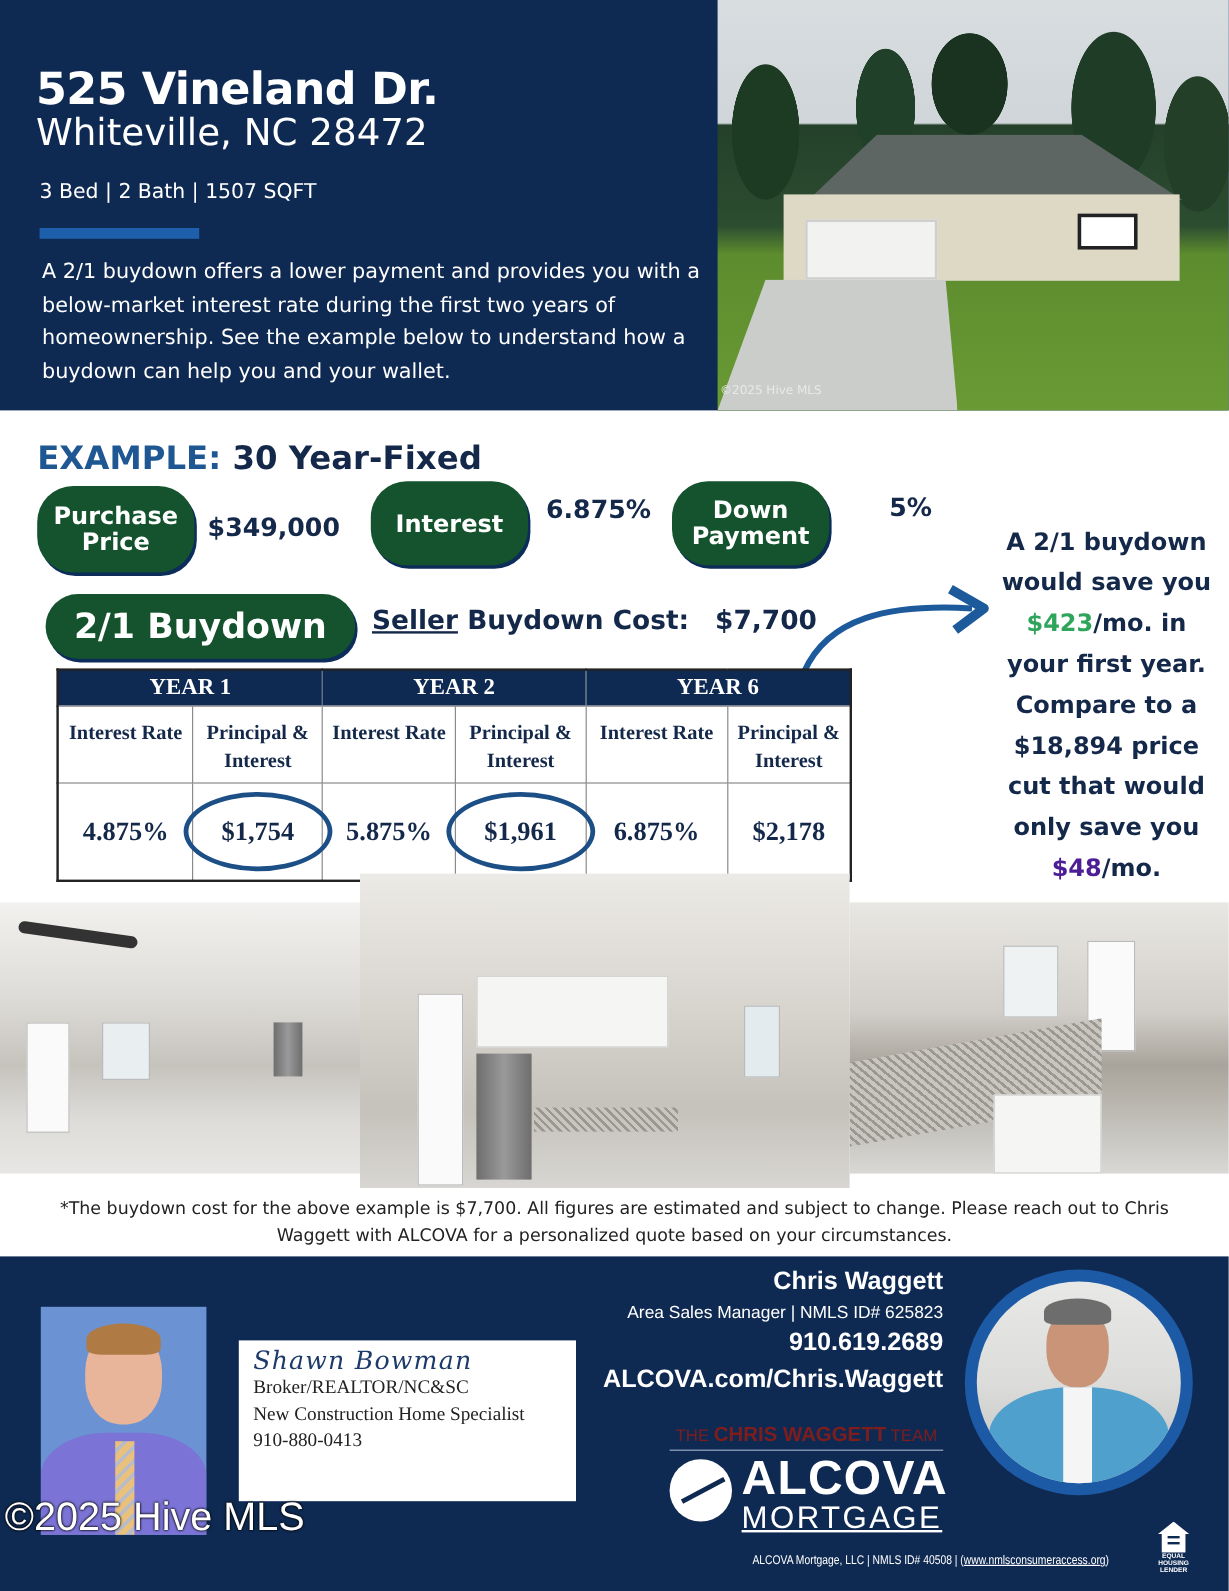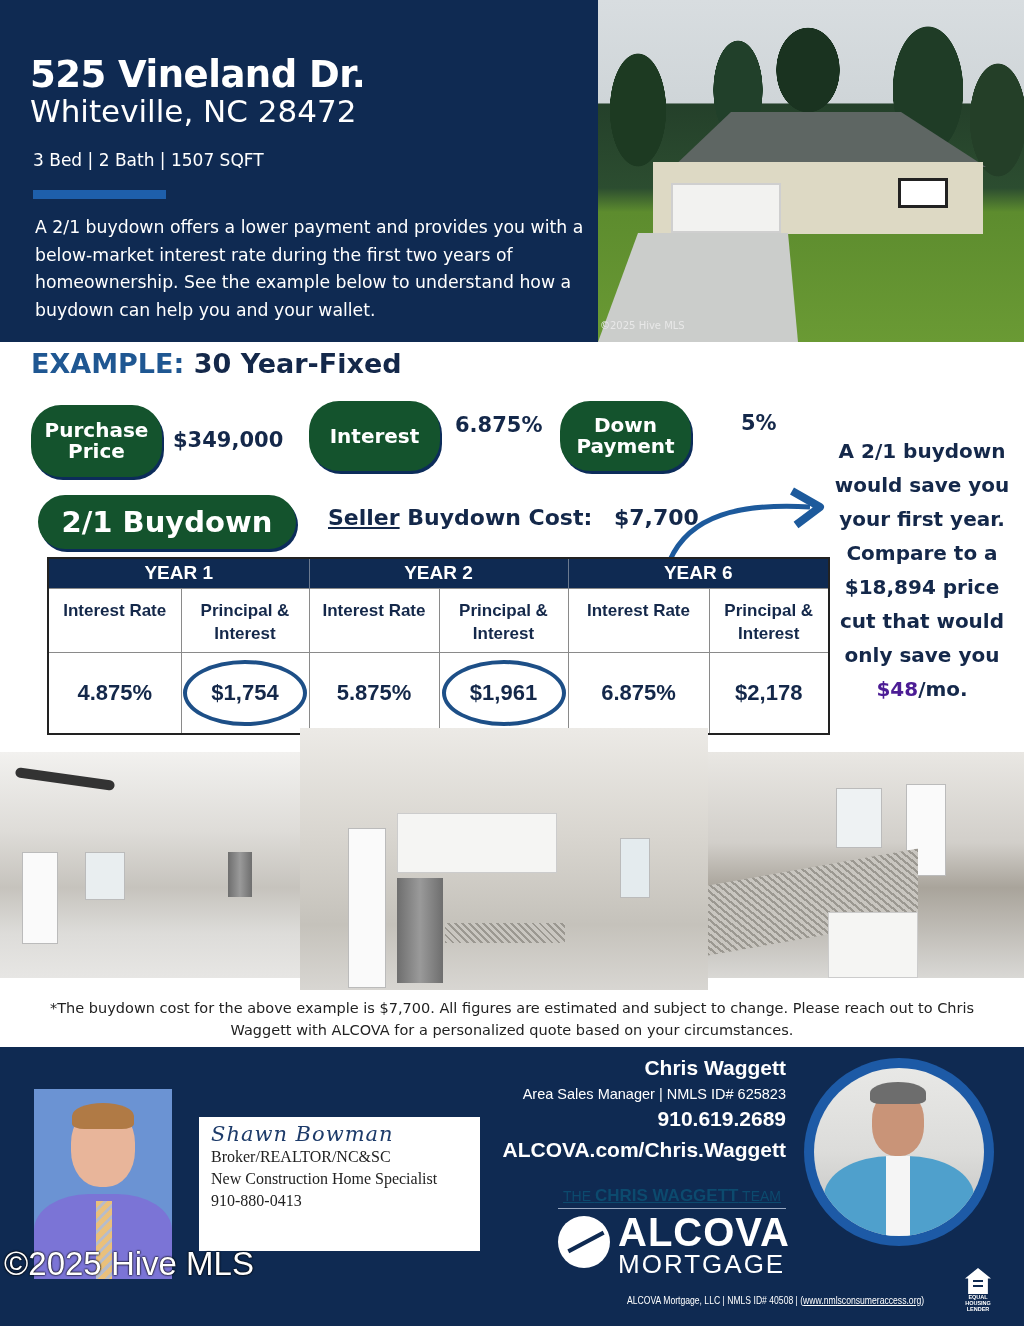--- a/index.html
+++ b/index.html
@@ -23,38 +23,38 @@
         radial-gradient(ellipse 50px 90px at 330px 90px, #1f3c26 70%, transparent 71%),
         radial-gradient(ellipse 40px 80px at 400px 120px, #243f28 70%, transparent 71%); }
     .hero .roof { position:absolute; left:48px; top:112px; width:340px; height:55px; background:#5e6663; clip-path: polygon(8% 100%, 25% 0, 75% 0, 100% 100%); }
     .hero .house { position:absolute; left:55px; top:162px; width:330px; height:72px; background:#ddd9c4; }
     .hero .garage { position:absolute; left:73px; top:183px; width:110px; height:50px; background:#f2f2f0; border:2px solid #cfcfcf; }
     .hero .drive { position:absolute; left:0; top:233px; width:200px; height:109px; background:#cbcdcb; clip-path: polygon(20% 0, 95% 0, 100% 100%, 0 100%); }
     .hero .window { position:absolute; left:300px; top:178px; width:50px; height:30px; background:#fff; border:3px solid #222; }
     .hero .wm { position:absolute; left:2px; top:320px; font-size:10px; color:#e8e8e8; }
 
     
-    .example-title { left: 31px; top: 348px; font-size: 27px; font-weight: bold; color: #1f5792; }
+    .example-title { left: 31px; top: 367px; font-size: 27px; font-weight: bold; color: #1f5792; }
     .example-title span { color: #14284a; }
 
     .pill { background: #14532d; color: #fff; font-weight: bold; border-radius: 30px; display: flex; align-items: center; justify-content: center; text-align: center; box-shadow: 2px 3px 0 #0c2c5a; line-height: 1.05; }
     .pill-price { left: 31px; top: 405px; width: 131px; height: 72px; font-size: 20px; }
     .pill-interest { left: 309px; top: 401px; width: 131px; height: 70px; font-size: 20px; }
     .pill-down { left: 560px; top: 401px; width: 131px; height: 70px; font-size: 20px; }
     .pill-buydown { left: 38px; top: 495px; width: 258px; height: 54px; font-size: 29px; border-radius: 28px; }
     .val { font-weight: bold; font-size: 21px; color: #14284a; }
     .val-price { left: 173px; top: 428px; }
     .val-interest { left: 455px; top: 413px; }
     .val-down { left: 741px; top: 411px; }
-    .seller-cost { left: 310px; top: 505px; font-size: 22px; font-weight: bold; color: #14284a; margin-left: 18px; }
+    .seller-cost { left: 310px; top: 505px; font-size: 22px; font-weight: bold; color: #14284a; }
     .seller-cost u { text-decoration: underline; }
     .seller-cost .amt { margin-left: 14px; }
 
     
-    .tbl { left: 47px; top: 557px; width: 783px; border-collapse: collapse; border: 2px solid #222; font-family: Liberation Sans, sans-serif; }
+    .tbl { left: 47px; top: 557px; width: 663px; border-collapse: collapse; border: 2px solid #222; font-family: Liberation Serif, serif; }
     .tbl th.yr { background: #0f2a52; color: #fff; font-size: 19px; height: 30px; font-weight: bold; border-right: 1px solid #6b7a90; }
     .tbl td { border: 1.5px solid #8a8a8a; text-align: center; font-weight: bold; }
     .tbl td.hd { height: 64px; font-size: 17px; vertical-align: top; padding-top: 10px; line-height: 23px; }
     .tbl td.num { height: 82px; font-size: 22px; position: relative; }
     .circle { position: absolute; left: 50%; top: 50%; width: 124px; height: 66px; margin-left: -62px; margin-top: -33px; border: 4px solid #1d4f87; border-radius: 50%; }
 
     
     .savings { left: 832px; top: 434px; width: 180px; text-align: center; font-size: 20px; font-weight: bold; line-height: 34px; color: #14284a; }
     .green { color: #2fa55b; }
     .red { color: #4c1d95; }
@@ -91,27 +91,27 @@
     .lo-phone { right: 238px; top: 1107px; font-family: "Liberation Sans", sans-serif; font-size: 21px; font-weight: bold; color: #fff; text-align: right; }
     .lo-url { right: 238px; top: 1138px; font-family: "Liberation Sans", sans-serif; font-size: 21px; font-weight: bold; color: #fff; text-align: center; }
 
     .lo-photo { left: 804px; top: 1058px; width: 190px; height: 188px; border-radius: 50%; background: #1d5aa6; padding: 10px; }
     .lo-photo .inner { width: 100%; height: 100%; border-radius: 50%; background: linear-gradient(180deg, #e8e8e6 0%, #dcdcda 50%, #bfbfbd 100%); position: relative; overflow: hidden; }
     .lo-photo .face { position:absolute; left:58px; top:22px; width:52px; height:66px; border-radius:45%; background:#c99478; }
     .lo-photo .hairg { position:absolute; left:56px; top:14px; width:56px; height:22px; border-radius:50% 50% 20% 20%; background:#6d6d6d; }
     .lo-photo .jacket { position:absolute; left:10px; top:88px; width:150px; height:90px; background:#4fa0cc; border-radius: 45% 45% 0 0; }
     .lo-photo .shirtw { position:absolute; left:72px; top:88px; width:24px; height:90px; background:#f5f5f5; }
 
-    .team { left: 558px; top: 1186px; font-family: "Liberation Sans", sans-serif; color: #0c4a6e; font-size: 14px; width: 228px; text-align: center; text-decoration: underline; }
+    .team { left: 558px; top: 1186px; font-family: "Liberation Sans", sans-serif; color: #7f1d1d; font-size: 14px; width: 228px; text-align: center; }
     .team b { font-size: 17px; }
     .team-rule { left: 558px; top: 1208px; width: 228px; height: 1px; background: #9aa9c2; }
     .alcova-logo { left: 558px; top: 1216px; width: 52px; height: 52px; border-radius: 50%; background: #fff; }
     .alcova-logo::after { content: ""; position: absolute; left: 8px; top: 24px; width: 40px; height: 4px; background: #0f2a52; transform: rotate(-28deg); }
     .alcova-word { left: 618px; top: 1210px; font-family: "Liberation Sans", sans-serif; font-size: 40px; font-weight: bold; color: #fff; letter-spacing: 1px; }
-    .mortgage-word { left: 618px; top: 1249px; font-family: "Liberation Sans", sans-serif; font-size: 26px; color: #fff; letter-spacing: 2px; }
+    .mortgage-word { left: 618px; top: 1249px; font-family: "Liberation Sans", sans-serif; font-size: 26px; color: #fff; letter-spacing: 2px; text-decoration: underline; }
     .legal { left: 627px; top: 1294px; font-family: "Liberation Sans", sans-serif; font-size: 10.5px; color: #fff; transform: scaleX(0.82); transform-origin: left; white-space: nowrap; }
     .legal u { text-decoration: underline; }
     .eho { left: 963px; top: 1268px; width: 30px; height: 40px; text-align: center; color: #fff; }
     .eho .house-ic { width: 26px; height: 26px; margin: 0 auto; background: #fff; clip-path: polygon(50% 0, 100% 40%, 88% 40%, 88% 100%, 12% 100%, 12% 40%, 0 40%); position: relative; }
     .eho .eq { position:absolute; left:8px; top:12px; width:10px; height:7px; border-top: 2px solid #0f2a52; border-bottom: 2px solid #0f2a52; }
     .eho .txt { font-size: 5.5px; line-height: 6px; font-family: "Liberation Sans", sans-serif; font-weight: bold; }
   </style>
 </head>
 <body>
 
@@ -180,20 +180,21 @@
     <td class="num"><span>$1,961</span><div class="circle"></div></td>
     <td class="num">6.875%</td>
     <td class="num">$2,178</td>
   </tr>
 </tbody>
   </table>
 
 <div class="abs savings">
   <div>A 2/1 buydown</div>
   <div>would save you</div>
+  <div><span class="green">$423</span><span>/mo. in</span></div>
   <div>your first year.</div>
   <div>Compare to a</div>
   <div>$18,894 price</div>
   <div>cut that would</div>
   <div>only save you</div>
   <div><span class="red">$48</span><span>/mo.</span></div>
 </div>
 
 <div class="abs int int1">
   <div class="fan" style="left:15px;top:22px;transform:rotate(8deg)"></div>

